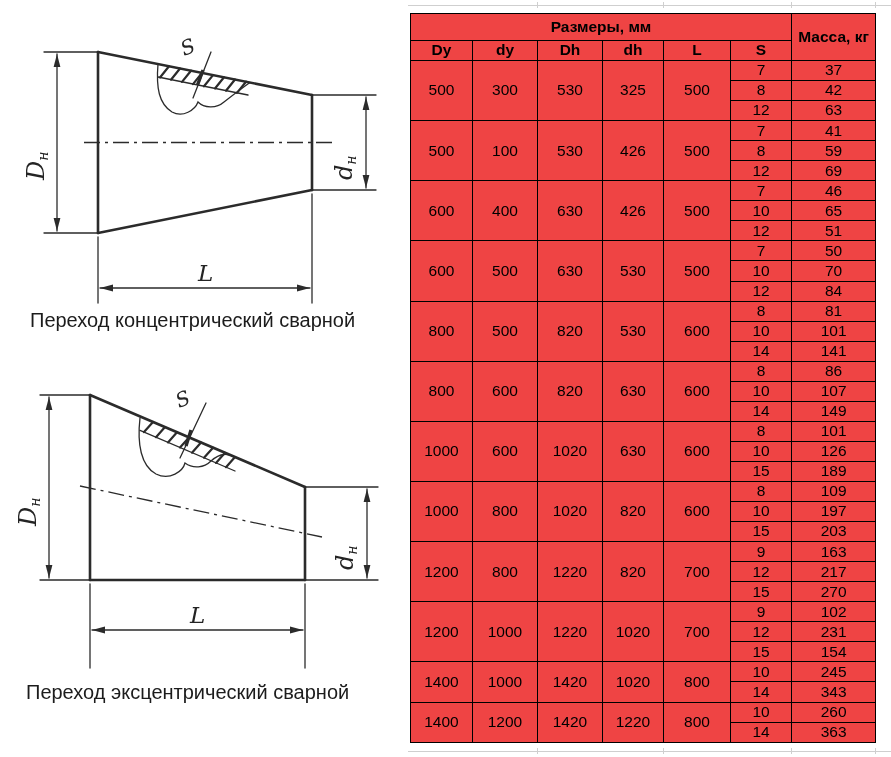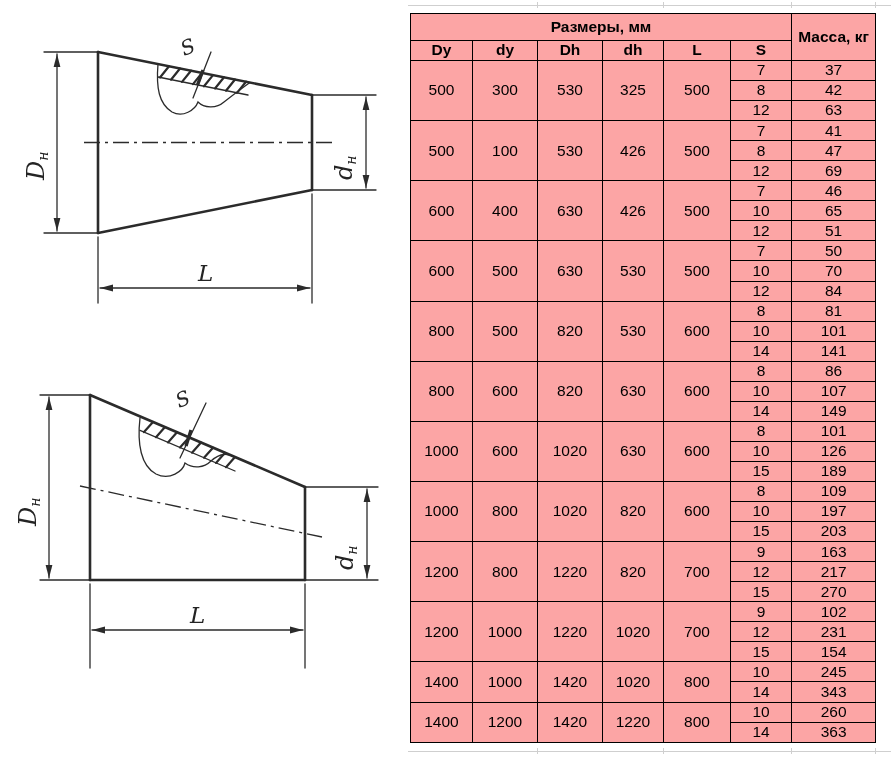--- a/index.html
+++ b/index.html
@@ -11,21 +11,21 @@
   .dlabel{font-family:"DejaVu Serif",serif;font-style:italic;font-size:24px;fill:#242424;}
   .dlabel .sub{font-size:14px;}
   .llabel{font-family:"DejaVu Serif",serif;font-style:italic;font-size:23px;fill:#242424;}
   .slabel{font-family:"DejaVu Serif",serif;font-style:italic;font-size:20px;fill:#242424;}
   .thick{stroke:#2b2b2b;stroke-width:2.6;fill:none;stroke-linecap:round;stroke-linejoin:round;}
   .thin{stroke:#2b2b2b;stroke-width:1.3;fill:none;stroke-linecap:round;}
   .hatch{stroke:#2b2b2b;stroke-width:2.2;fill:none;stroke-linecap:round;}
   .center{stroke:#2b2b2b;stroke-width:1.3;fill:none;stroke-dasharray:16 5 3 5;}
   
   .dim-table{position:absolute;left:410px;top:13px;width:465px;height:730px;
-             border-collapse:collapse;table-layout:fixed;background:#fca5a5;}
+             border-collapse:collapse;table-layout:fixed;background:#ef4444;}
   .dim-table th,.dim-table td{border:1.6px solid #000;text-align:center;vertical-align:middle;
              font-size:15.5px;padding:0;line-height:1.05;color:#000;}
   .dim-table th{font-weight:bold;}
   .dim-table thead tr:nth-child(1){height:27px;}
   .dim-table thead tr:nth-child(2){height:20px;margin-left:11px;}
   .dim-table tbody tr{height:20px;}
   
   .gridline-h{position:absolute;height:1px;background:#cfcfcf;}
   .gridline-tick{position:absolute;width:1px;height:6px;background:#cfcfcf;}
 </style>
@@ -94,20 +94,21 @@
     <g>
       <path class="thin" d="M98,219 L98,285"></path>
       <path class="thin" d="M312,176 L312,285"></path>
       <path class="thin" d="M100,270 L310,270" marker-start="url(#a1s)" marker-end="url(#a1e)"></path>
       <text class="llabel" x="198" y="263">
         <tspan>L</tspan>
       </text>
     </g>
   </svg>
 
+  <div class="caption" style="left:30px;top:309px;">Переход концентрический сварной</div>
 
   <svg class="drawing" style="top:372px;" width="400" height="306" viewBox="0 0 400 306">
     <defs>
       <marker id="a2e" markerUnits="userSpaceOnUse" markerWidth="16" markerHeight="10" viewBox="0 0 16 10" refX="15" refY="5" orient="auto">
         <path d="M15,5 L2,1.6 L2,8.4 Z" fill="#2b2b2b"></path>
       </marker>
       <marker id="a2s" markerUnits="userSpaceOnUse" markerWidth="16" markerHeight="10" viewBox="0 0 16 10" refX="15" refY="5" orient="auto-start-reverse">
         <path d="M15,5 L2,1.6 L2,8.4 Z" fill="#2b2b2b"></path>
       </marker>
     </defs>
@@ -161,20 +162,21 @@
     <g>
       <path class="thin" d="M90,212 L90,296"></path>
       <path class="thin" d="M305,212 L305,296"></path>
       <path class="thin" d="M92,258 L303,258" marker-start="url(#a2s)" marker-end="url(#a2e)"></path>
       <text class="llabel" x="190" y="251">
         <tspan>L</tspan>
       </text>
     </g>
   </svg>
 
+  <div class="caption" style="left:26px;top:681px;">Переход эксцентрический сварной</div>
 
   <table class="dim-table">
     <colgroup>
       <col style="width:62px">
         <col style="width:65px">
         <col style="width:65px">
       <col style="width:61px">
         <col style="width:67px">
         <col style="width:61px">
         <col style="width:84px">
@@ -215,21 +217,21 @@
           <td rowspan="3">500</td>
           <td rowspan="3">100</td>
           <td rowspan="3">530</td>
           <td rowspan="3">426</td>
           <td rowspan="3">500</td>
           <td>7</td>
           <td>41</td>
         </tr>
         <tr>
           <td>8</td>
-          <td>47</td>
+          <td>59</td>
         </tr>
         <tr>
           <td>12</td>
           <td>69</td>
         </tr>
         <tr>
           <td rowspan="3">600</td>
           <td rowspan="3">400</td>
           <td rowspan="3">630</td>
           <td rowspan="3">426</td>

